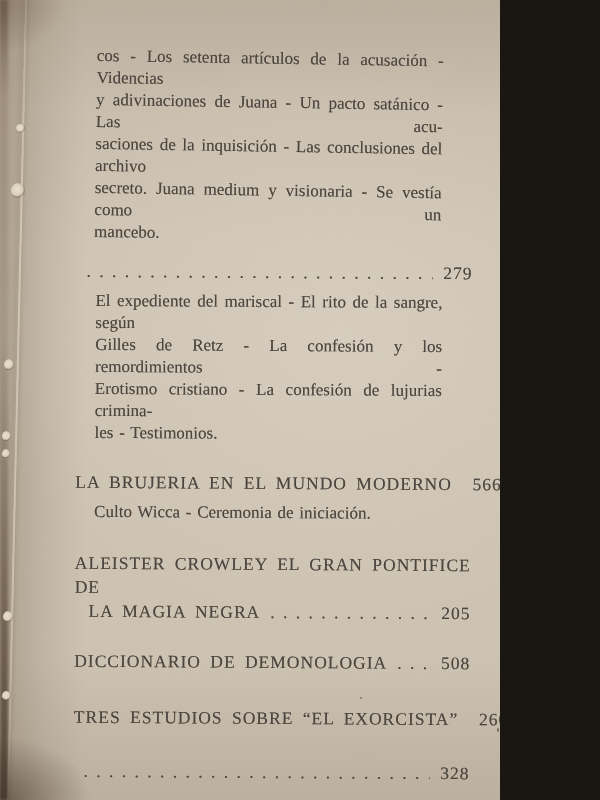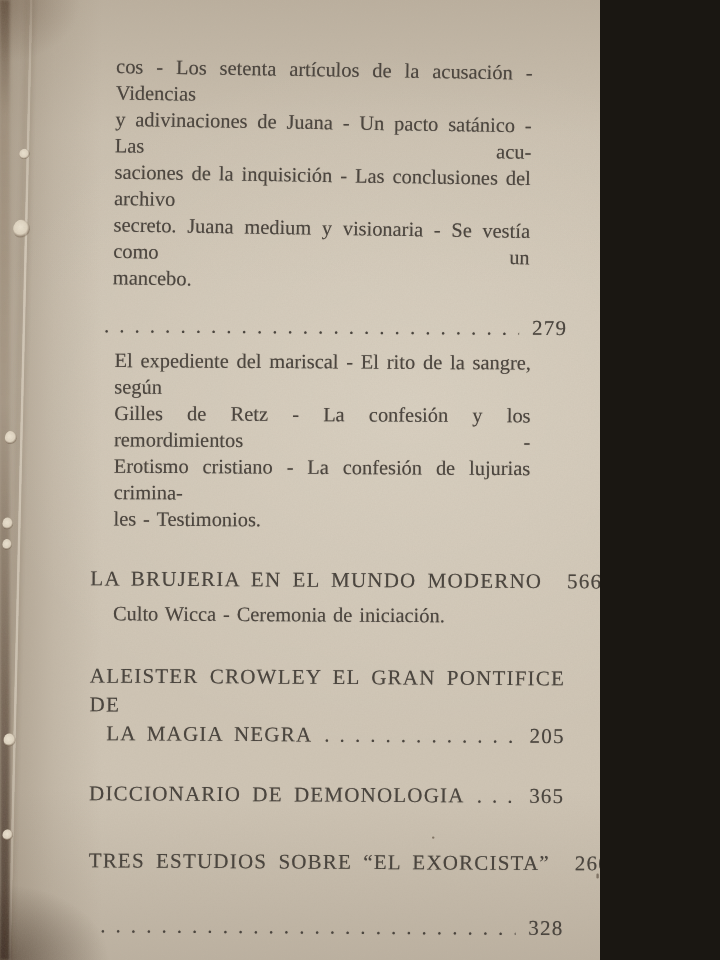--- a/index.html
+++ b/index.html
@@ -140,21 +140,21 @@
         <span class="toc-title indent2">LA MAGIA NEGRA</span>
         <span class="dots"></span>
         <span class="pageno">205</span>
       </div>
     </section>
 
     <section class="entry-diccionario">
       <div class="toc-line">
         <span class="toc-title">DICCIONARIO DE DEMONOLOGIA</span>
         <span class="dots"></span>
-        <span class="pageno">365</span>
+        <span class="pageno">508</span>
       </div>
     </section>
 
     <section class="entry-exorcista">
       <div class="toc-line">
         <span class="toc-title">TRES ESTUDIOS SOBRE “EL EXORCISTA”</span>
         <span class="dots"></span>
         <span class="pageno">260</span>
       </div>
     </section>

